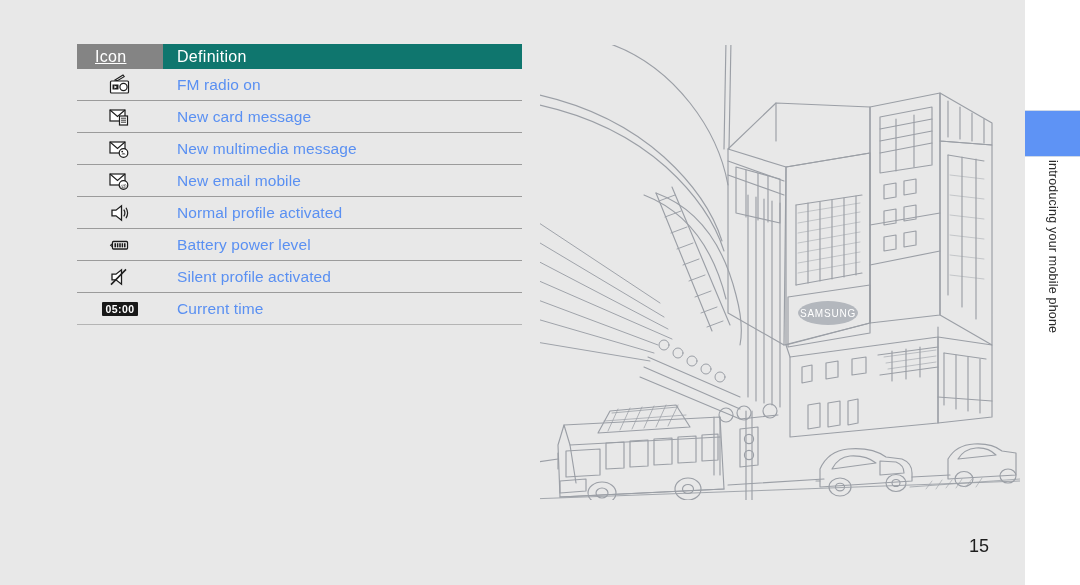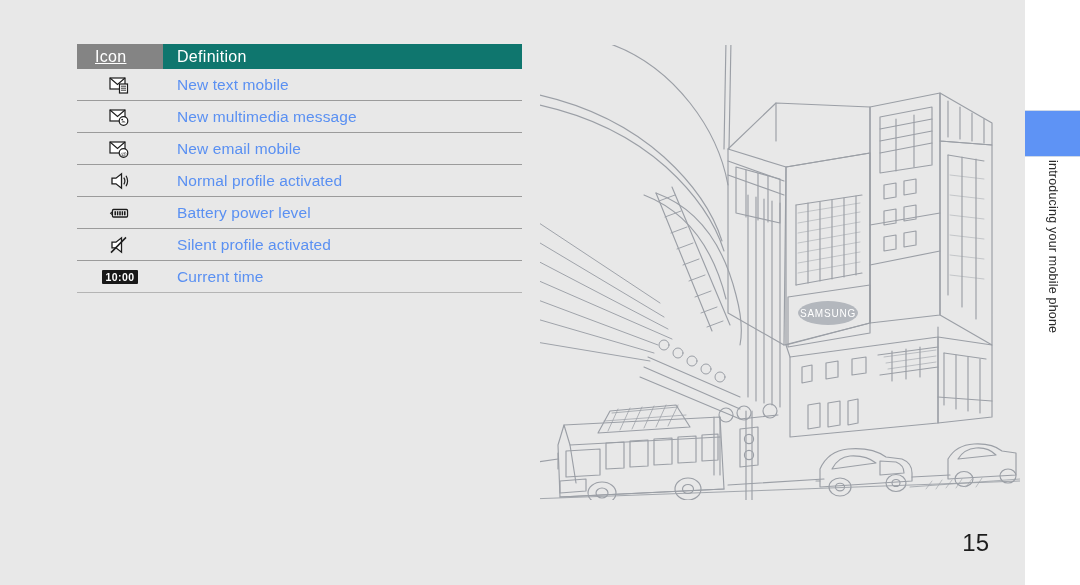--- a/index.html
+++ b/index.html
@@ -108,21 +108,21 @@
   #side-label span {
     writing-mode: vertical-rl;
     text-orientation: mixed;
     white-space: nowrap;
   }
 
   
   #page-number {
     position: absolute;
     right: 36px; bottom: 28px;
-    font-size: 24px;
+    font-size: 18px;
     color: #1d1d1d;
   }
 
   
   #illustration {
     position: absolute;
     left: 540px; top: 45px;
     width: 480px; height: 455px;
   }
   #illustration svg { display: block; }
@@ -134,36 +134,50 @@
 
   <table id="icon-table">
     <thead>
       <tr>
         <th class="th-icon">Icon</th>
         <th class="th-def">Definition</th>
       </tr>
     </thead>
     <tbody>
 
+      <tr>
+        <td class="cell-icon">
+          <span class="ico">
+            <svg width="26" height="24" viewBox="0 0 26 24">
+              <path d="M8 7 L16 2 L17.2 3.6 L10.4 7.6 Z" fill="none" stroke="#1c1c1c" stroke-width="1.1"></path>
+              <rect x="3.5" y="8" width="18" height="12" fill="#fff" stroke="#1c1c1c" stroke-width="1.2" rx="1"></rect>
+              <circle cx="16.5" cy="14" r="3.6" fill="none" stroke="#1c1c1c" stroke-width="1.2"></circle>
+              <rect x="5.5" y="11.5" width="6" height="5" fill="#1c1c1c"></rect>
+              <path d="M7.4 12.6 L10 14 L7.4 15.4 Z" fill="#ffffff"></path>
+            </svg>
+          </span>
+        </td>
+        <td class="cell-def">FM radio on</td>
+      </tr>
 
 
       <tr>
         <td class="cell-icon">
           <span class="ico">
             <svg width="26" height="24" viewBox="0 0 26 24">
               <rect x="3" y="5" width="15" height="11" fill="#fff" stroke="#1c1c1c" stroke-width="1.2"></rect>
               <path d="M3 5 L10.5 11.5 L18 5" fill="none" stroke="#1c1c1c" stroke-width="1.1"></path>
               <rect x="12.5" y="11" width="8" height="9" fill="#ffffff" stroke="#1c1c1c" stroke-width="1.2"></rect>
               <line x1="14" y1="13.2" x2="19" y2="13.2" stroke="#1c1c1c" stroke-width="0.9"></line>
               <line x1="14" y1="15.2" x2="19" y2="15.2" stroke="#1c1c1c" stroke-width="0.9"></line>
               <line x1="14" y1="17.2" x2="19" y2="17.2" stroke="#1c1c1c" stroke-width="0.9"></line>
             </svg>
           </span>
         </td>
-        <td class="cell-def">New text mobile</td>
+        <td class="cell-def">New card message</td>
       </tr>
 
       <tr>
         <td class="cell-icon">
           <span class="ico">
             <svg width="26" height="24" viewBox="0 0 26 24">
               <rect x="3" y="5" width="15" height="11" fill="#fff" stroke="#1c1c1c" stroke-width="1.2"></rect>
               <path d="M3 5 L10.5 11.5 L18 5" fill="none" stroke="#1c1c1c" stroke-width="1.1"></path>
               <circle cx="16.5" cy="16" r="4.3" fill="#ffffff" stroke="#1c1c1c" stroke-width="1.2"></circle>
               <path d="M14.3 17.4 Q16.4 14 18.7 17.4 Z" fill="#6f6f6f"></path>
@@ -227,21 +241,21 @@
               <path d="M5 9.2 L9 9.2 L14.5 4.8 L14.5 19.2 L9 14.8 L5 14.8 Z" fill="#ffffff" stroke="#1c1c1c" stroke-width="1.3"></path>
               <line x1="4" y1="19.6" x2="19" y2="4.4" stroke="#1c1c1c" stroke-width="1.5"></line>
             </svg>
           </span>
         </td>
         <td class="cell-def">Silent profile activated</td>
       </tr>
 
       <tr>
         <td class="cell-icon">
-          <span class="timebadge">10:00</span>
+          <span class="timebadge">05:00</span>
         </td>
         <td class="cell-def">Current time</td>
       </tr>
     </tbody>
   </table>
 
   <div id="illustration">
     <svg width="480" height="455" viewBox="0 0 480 455" fill="none" stroke="#9b9fa6" stroke-width="1.15" stroke-linejoin="round" stroke-linecap="round">
 
       <path d="M58 -5 Q112 10 150 58 Q180 96 188 140"></path>

